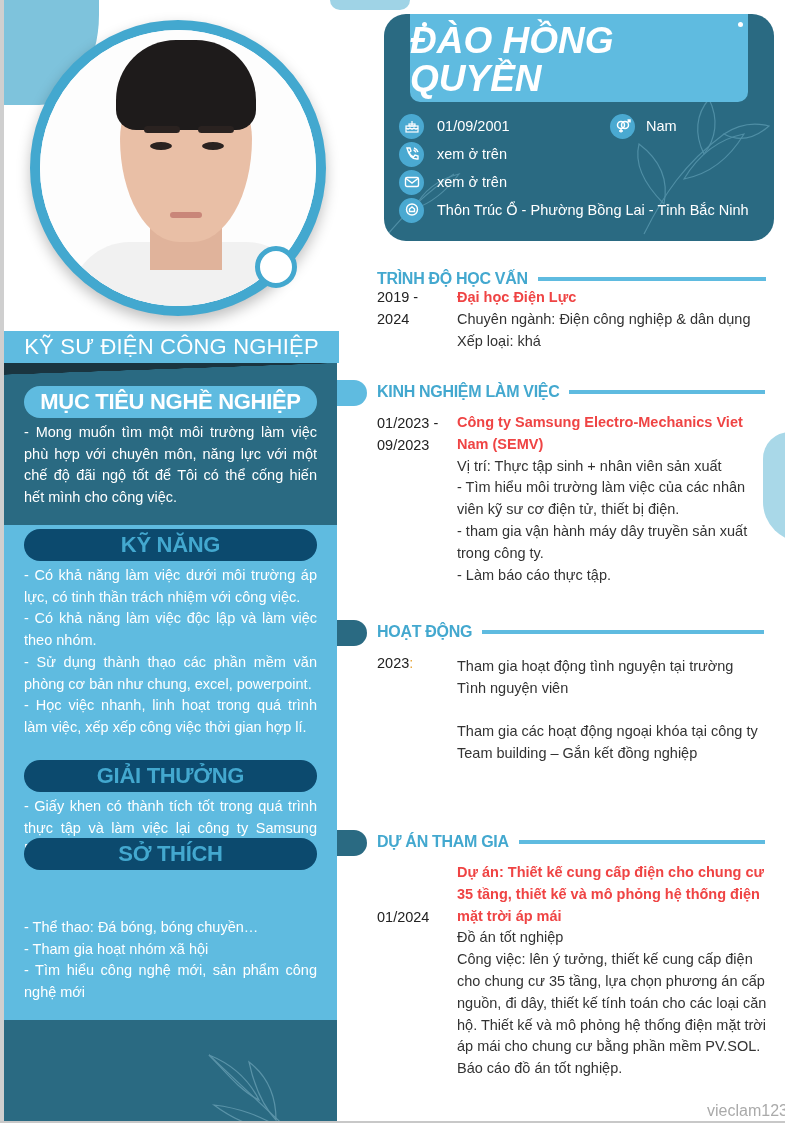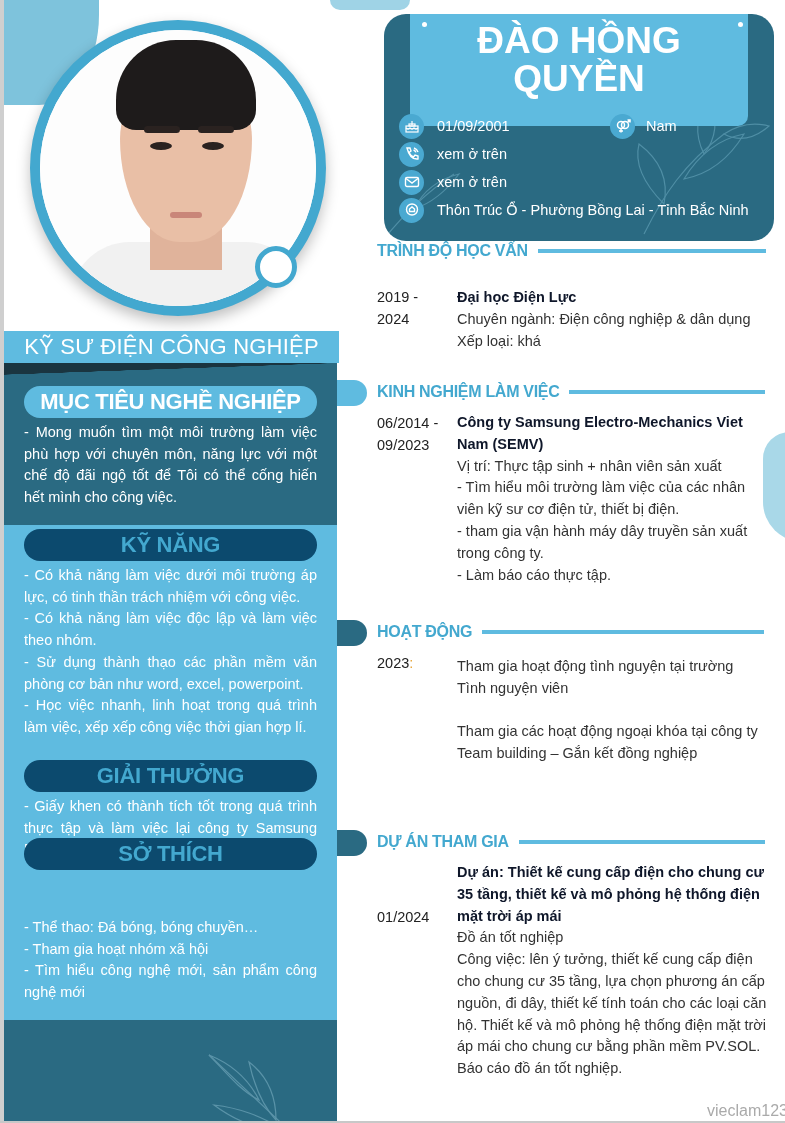--- a/index.html
+++ b/index.html
@@ -34,36 +34,36 @@
 
   .pill { position: absolute; left: 24px; width: 293px; height: 32px; border-radius: 16px; text-align: center; line-height: 32px; font-size: 22px; font-weight: bold; letter-spacing: -0.3px; }
   .pill.blue { background: #5fbbe0; color: #fff; }
   .pill.white { background: #0c4a6e; color: #43a8cf; }
 
   .ltext { position: absolute; left: 24px; width: 293px; font-size: 14.5px; line-height: 21.7px; color: #fff; text-align: justify; }
   .ltext p { margin: 0; }
 
   
   .header-card { position: absolute; left: 384px; top: 14px; width: 390px; height: 227px; background: #2a6a82; border-radius: 22px; overflow: hidden; }
-  .name-box { position: absolute; left: 26px; top: 0; width: 338px; height: 112px; background: #5fbbe0; border-radius: 0 0 10px 10px; color: #fff; font-weight: bold; font-size: 37px; line-height: 38px; text-align: center; padding-top: 8px; }
+  .name-box { position: absolute; left: 26px; top: 0; width: 338px; height: 88px; background: #5fbbe0; border-radius: 0 0 10px 10px; color: #fff; font-weight: bold; font-size: 37px; line-height: 38px; padding-top: 8px; font-style: italic; }
   .pin { position: absolute; top: 8px; width: 5px; height: 5px; border-radius: 50%; background: #fff; }
   .info-row { position: absolute; height: 26px; display: flex; align-items: center; color: #fff; font-size: 14.5px; }
   .ic { width: 25px; height: 25px; border-radius: 50%; background: #4aa9d1; display: flex; align-items: center; justify-content: center; margin-right: 13px; flex-shrink: 0; }
   .ic svg { width: 16px; height: 16px; }
   .leaf { position: absolute; }
 
   
   .sec-head { position: absolute; left: 377px; height: 22px; display: flex; align-items: center; }
   .sec-title { color: #43a8cf; font-weight: bold; font-size: 16px; letter-spacing: -0.3px; white-space: nowrap; }
   .sec-line { height: 4px; background: #5fbbe0; margin-left: 10px; }
   .tab { position: absolute; left: 337px; width: 30px; height: 26px; border-radius: 0 14px 14px 0; }
 
   .date { position: absolute; left: 377px; font-size: 14.5px; line-height: 22px; color: #222; }
   .detail { position: absolute; left: 457px; width: 310px; font-size: 14.5px; line-height: 21.8px; color: #333; }
-  .detail b { color: #0f172a; }
+  .detail b { color: #ef4444; }
 
   .watermark { position: absolute; left: 707px; top: 1102px; font-size: 16px; color: #aaa; }
 </style>
 </head>
 <body>
 
 <div class="page-edge"></div>
 <div class="blob-tl"></div>
 <div class="blob-top"></div>
 <div class="blob-right"></div>
@@ -96,21 +96,21 @@
   </svg>
 </div>
 
 <div class="pill blue" style="top:386px">MỤC TIÊU NGHỀ NGHIỆP</div>
 <div class="ltext" style="top:422px">- Mong muốn tìm một môi trường làm việc phù hợp với chuyên môn, năng lực với một chế độ đãi ngộ tốt để Tôi có thể cống hiến hết mình cho công việc.</div>
 
 <div class="pill white" style="top:529px">KỸ NĂNG</div>
 <div class="ltext" style="top:565px">
   <p>- Có khả năng làm việc dưới môi trường áp lực, có tinh thần trách nhiệm với công việc.</p>
   <p>- Có khả năng làm việc độc lập và làm việc theo nhóm.</p>
-  <p>- Sử dụng thành thạo các phần mềm văn phòng cơ bản như word, excel, powerpoint.</p>
+  <p>- Sử dụng thành thạo các phần mềm văn phòng cơ bản như chung, excel, powerpoint.</p>
   <p>- Học việc nhanh, linh hoạt trong quá trình làm việc, xếp xếp công việc thời gian hợp lí.</p>
 </div>
 
 <div class="pill white" style="top:760px">GIẢI THƯỞNG</div>
 <div class="ltext" style="top:796px">- Giấy khen có thành tích tốt trong quá trình thực tập và làm việc lại công ty Samsung Electro-Mechanics Viet Nam (SEMV)</div>
 
 <div class="pill white" style="top:838px">SỞ THÍCH</div>
 <div class="ltext" style="top:917px;text-align:left">
   <p>- Thể thao: Đá bóng, bóng chuyền…</p>
   <p>- Tham gia hoạt nhóm xã hội</p>
@@ -180,41 +180,41 @@
     <span class="ic">
       <svg viewBox="0 0 16 16" fill="none" stroke="#fff" stroke-width="1.4">
           <circle cx="8" cy="7.5" r="5.5"></circle>
           <path d="M5.5 9.5 v-2.5 l2.5 -2 l2.5 2 v2.5 z"></path>
         </svg>
     </span>
     <span>Thôn Trúc Ổ - Phường Bồng Lai - Tỉnh Bắc Ninh</span>
   </div>
 </div>
 
-<div class="sec-head" style="top:240px">
+<div class="sec-head" style="top:268px">
   <span class="sec-title">TRÌNH ĐỘ HỌC VẤN</span>
   <span class="sec-line" style="width:228px"></span>
 </div>
 <div class="date" style="top:286px">
   <div>2019 -</div>
   <div>2024</div>
 </div>
 <div class="detail" style="top:287px">
   <div><b>Đại học Điện Lực</b></div>
   <div>Chuyên ngành: Điện công nghiệp &amp; dân dụng</div>
   <div>Xếp loại: khá</div>
 </div>
 
 <div class="tab" style="top:380px;background:#5fbbe0"></div>
 <div class="sec-head" style="top:381px">
   <span class="sec-title">KINH NGHIỆM LÀM VIỆC</span>
   <span class="sec-line" style="width:196px"></span>
 </div>
 <div class="date" style="top:412px">
-  <div>06/2014 -</div>
+  <div>01/2023 -</div>
   <div>09/2023</div>
 </div>
 <div class="detail" style="top:412px">
   <div><b>Công ty Samsung Electro-Mechanics Viet Nam (SEMV)</b></div>
   <div>Vị trí: Thực tập sinh + nhân viên sản xuất</div>
   <div>- Tìm hiểu môi trường làm việc của các nhân viên kỹ sư cơ điện tử, thiết bị điện.</div>
   <div>- tham gia vận hành máy dây truyền sản xuất trong công ty.</div>
   <div>- Làm báo cáo thực tập.</div>
 </div>
 

